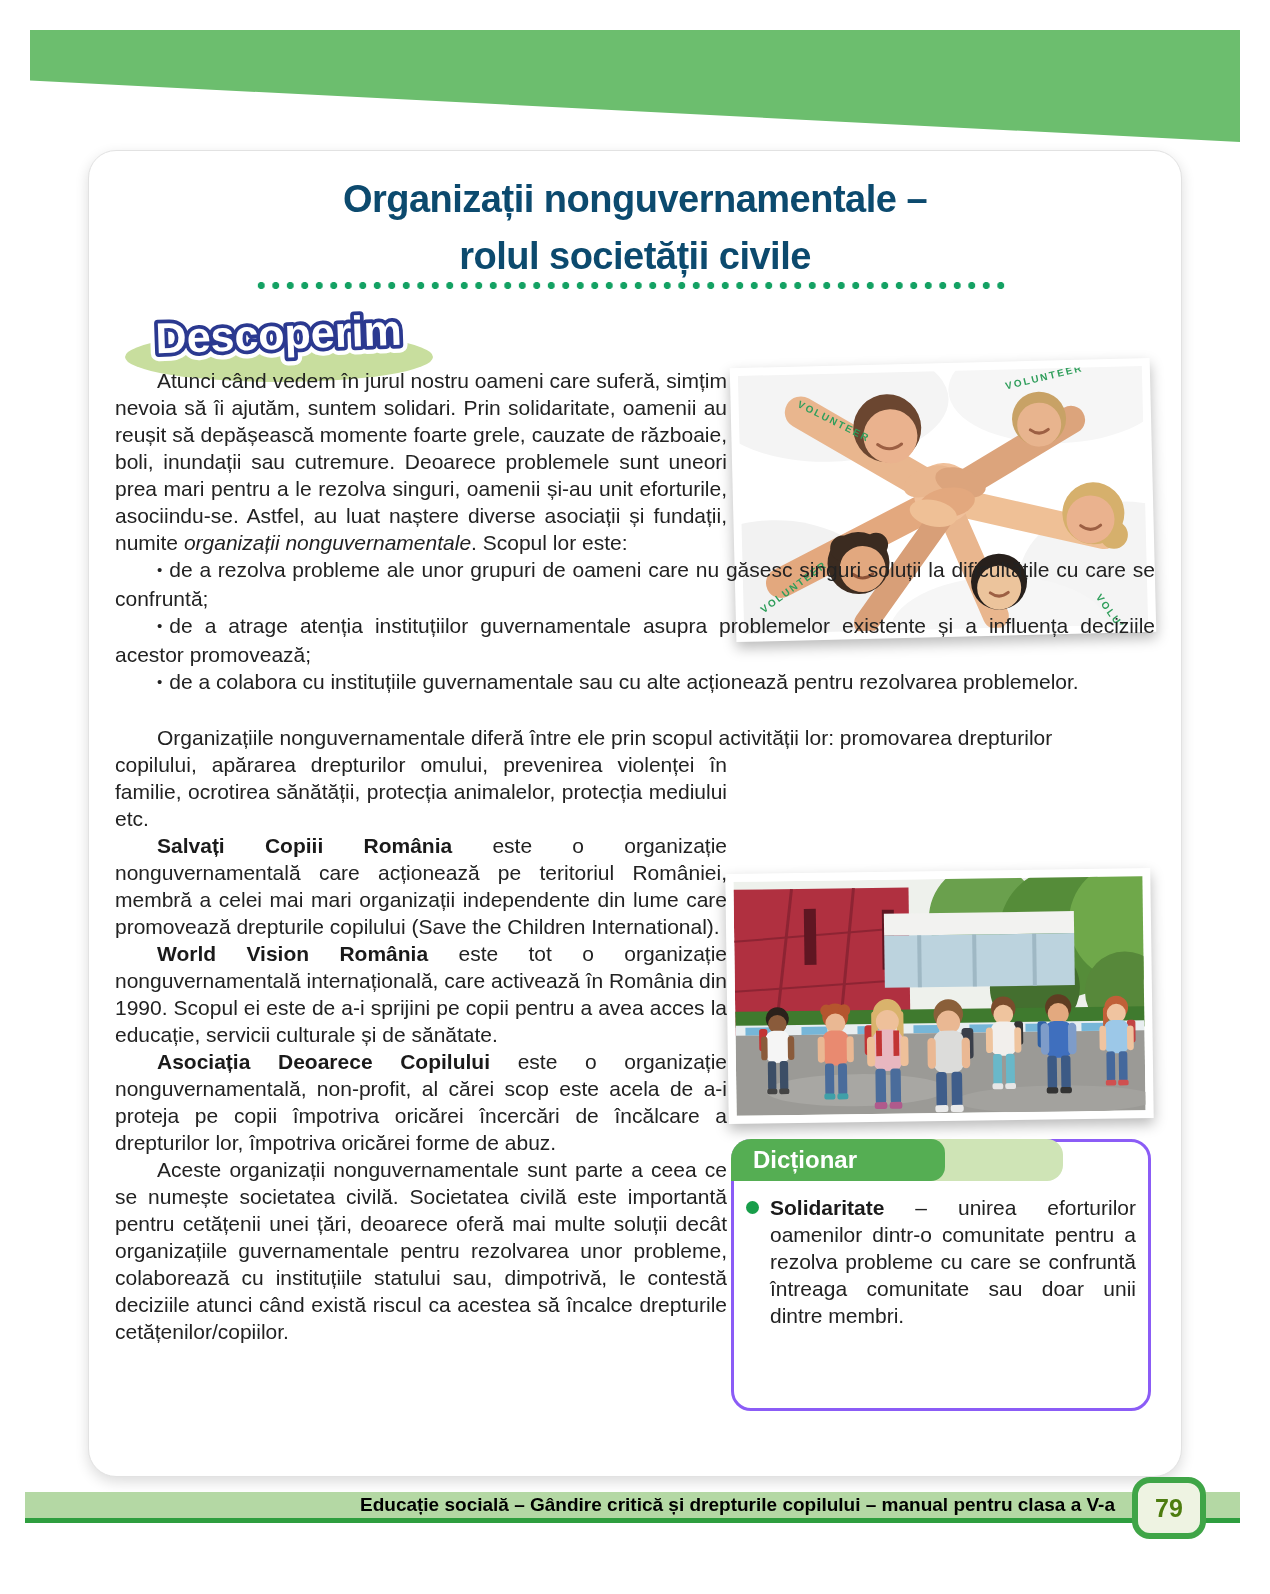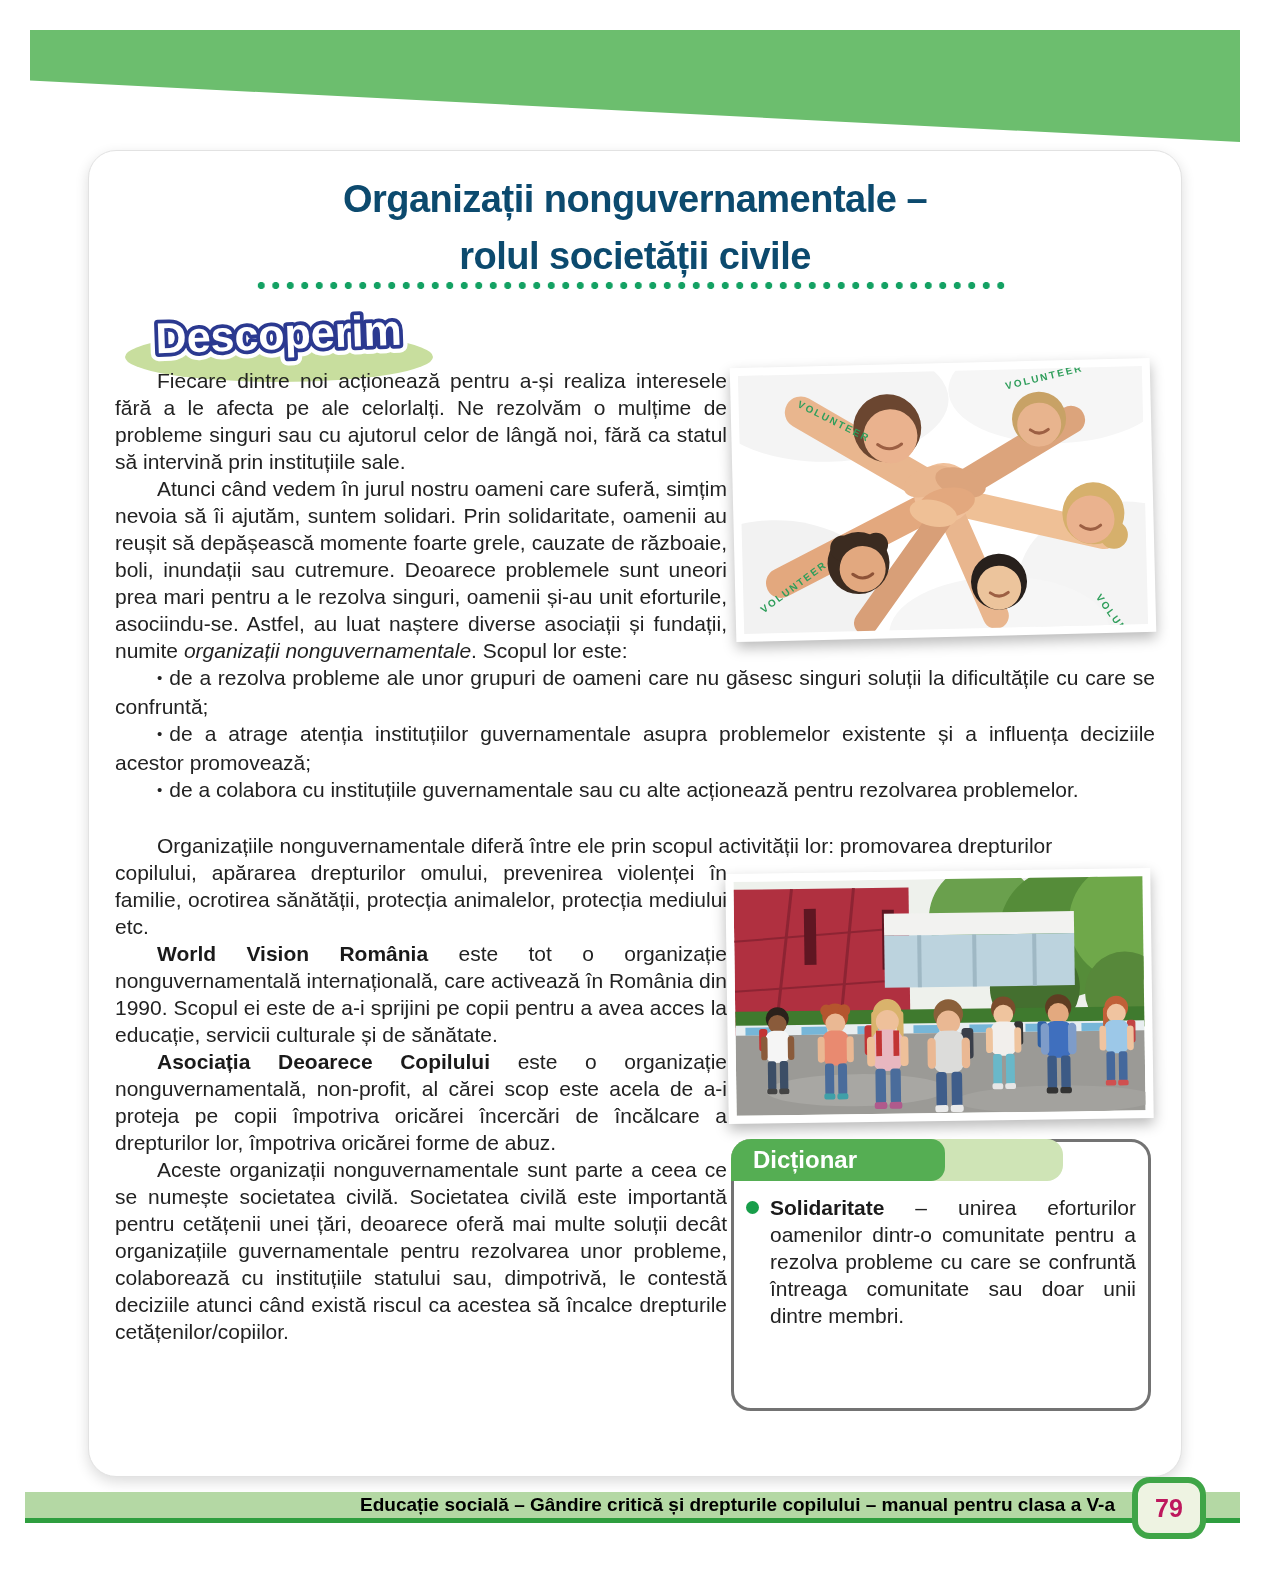--- a/index.html
+++ b/index.html
@@ -46,21 +46,21 @@
   .photo{
     position:absolute;background:#ffffff;padding:8px;
     box-shadow:0 6px 14px rgba(0,0,0,.28);
   }
   .photo1{left:644px;top:212px;transform:rotate(-1.4deg);}
   .photo2{left:638px;top:720px;transform:rotate(-0.8deg);}
   .photo svg{display:block;}
   
   .dict{
     position:absolute;left:642px;top:988px;width:420px;height:272px;
-    border:3px solid #737373;border-radius:20px;background:#fff;box-sizing:border-box;
+    border:3px solid #8b5cf6;border-radius:20px;background:#fff;box-sizing:border-box;
   }
   .dict-tab-light{
     position:absolute;left:-3px;top:-3px;width:332px;height:42px;
     background:#cfe4b6;border-radius:20px 16px 16px 0;
   }
   .dict-tab{
     position:absolute;left:-3px;top:-3px;width:214px;height:42px;
     background:#55ae53;border-radius:20px 14px 14px 0;
     display:flex;align-items:center;padding-left:22px;box-sizing:border-box;
     color:#ffffff;font-weight:bold;font-size:24px;
@@ -81,21 +81,21 @@
     padding-right:125px;box-sizing:border-box;
     color:#000000;font-weight:bold;font-size:19px;
   }
   .footer-line{
     position:absolute;left:25px;top:1518px;width:1215px;height:5px;background:#2f9e3f;
   }
   .page-badge{
     position:absolute;left:1132px;top:1477px;width:74px;height:62px;
     background:#eef3e2;border:6px solid #3fa547;border-radius:18px;box-sizing:border-box;
     display:flex;align-items:center;justify-content:center;
-    color:#be185d;font-weight:bold;font-size:25px;
+    color:#4d7c0f;font-weight:bold;font-size:25px;
   }
 </style>
 </head>
 <body>
 
 <div class="top-band"></div>
 
 <div class="card">
 
   <div class="page-title">
@@ -291,27 +291,27 @@
           <rect x="-11" y="-35" width="9" height="32" rx="3" fill="#44689c"></rect>
             <rect x="2" y="-35" width="9" height="32" rx="3" fill="#44689c"></rect>
           <rect x="-12" y="-5" width="11" height="6" rx="2" fill="#d05050"></rect>
             <rect x="1" y="-5" width="11" height="6" rx="2" fill="#d05050"></rect>
         </g>
       </g>
     </svg>
   </div>
 
   <div class="text-flow">
-    <p class="narrow indent">Fiecare dintre noi acționează pentru a-și realiza interesele fără a le afecta pe ale celorlalți. Ne rezolvăm o mulțime de probleme singuri sau cu ajutorul celor de lângă noi, fără ca statul să intervină prin instituțiile sale.</p>
     <p class="narrow indent"><span>Atunci când vedem în jurul nostru oameni care suferă, simțim nevoia să îi ajutăm, suntem solidari. Prin solidaritate, oamenii au reușit să depășească momente foarte grele, cauzate de războaie, boli, inundații sau cutremure. Deoarece problemele sunt uneori prea mari pentru a le rezolva singuri, oamenii și-au unit eforturile, asociindu-se. Astfel, au luat naștere diverse asociații și fundații, numite </span><span class="it">organizații nonguvernamentale</span><span>. Scopul lor este:</span></p>
     <p class="bullet-p">de a rezolva probleme ale unor grupuri de oameni care nu găsesc singuri soluții la dificultățile cu care se confruntă;</p>
     <p class="bullet-p">de a atrage atenția instituțiilor guvernamentale asupra problemelor existente și a influența deciziile acestor promovează;</p>
     <p class="bullet-p">de a colabora cu instituțiile guvernamentale sau cu alte acționează pentru rezolvarea problemelor.</p>
     <p class="indent gap-top">Organizațiile nonguvernamentale diferă între ele prin scopul activității lor: promovarea drepturilor</p>
     <p class="narrow">copilului, apărarea drepturilor omului, prevenirea violenței în familie, ocrotirea sănătății, protecția animalelor, protecția mediului etc.</p>
+    <p class="narrow indent"><b>Salvați Copiii România</b><span> este o organizație nonguvernamentală care acționează pe teritoriul României, membră a celei mai mari organizații independente din lume care promovează drepturile copilului (Save the Children International).</span></p>
     <p class="narrow indent"><b>World Vision România</b><span> este tot o organizație nonguvernamentală internațională, care activează în România din 1990. Scopul ei este de a-i sprijini pe copii pentru a avea acces la educație, servicii culturale și de sănătate.</span></p>
     <p class="narrow indent"><b>Asociația Deoarece Copilului</b><span> este o organizație nonguvernamentală, non-profit, al cărei scop este acela de a-i proteja pe copii împotriva oricărei încercări de încălcare a drepturilor lor, împotriva oricărei forme de abuz.</span></p>
     <p class="narrow indent">Aceste organizații nonguvernamentale sunt parte a ceea ce se numește societatea civilă. Societatea civilă este importantă pentru cetățenii unei țări, deoarece oferă mai multe soluții decât organizațiile guvernamentale pentru rezolvarea unor probleme, colaborează cu instituțiile statului sau, dimpotrivă, le contestă deciziile atunci când există riscul ca acestea să încalce drepturile cetățenilor/copiilor.</p>
   </div>
 
   <div class="dict">
     <div class="dict-tab-light"></div>
     <div class="dict-tab">
       <span>Dicționar</span>
     </div>

